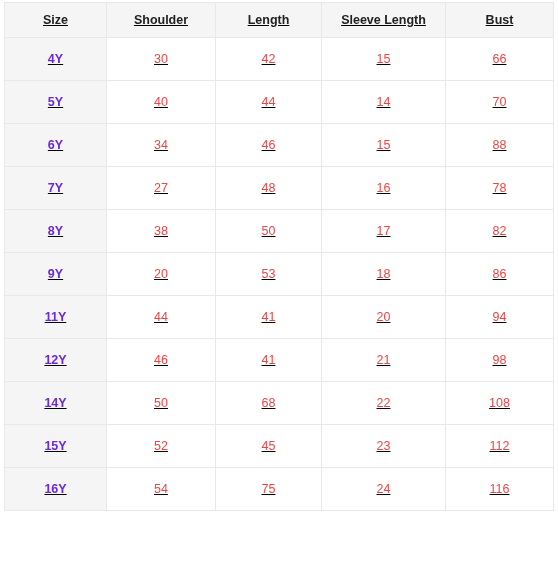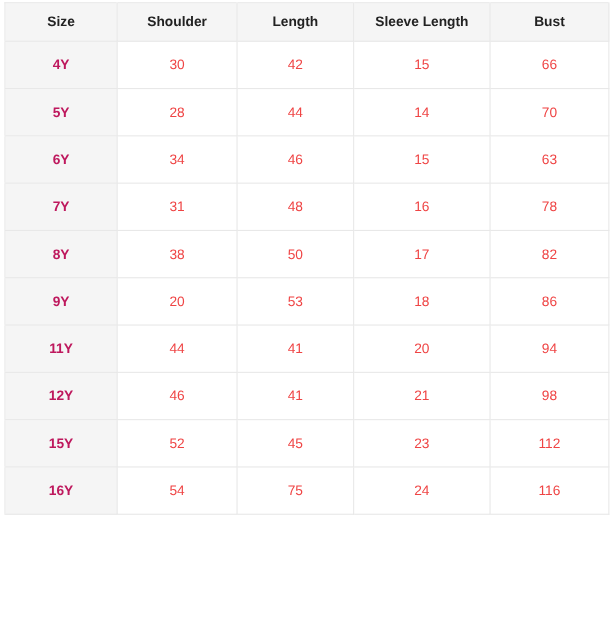--- a/index.html
+++ b/index.html
@@ -12,20 +12,21 @@
     height: 581px;
     overflow: hidden;
     font-family: "Liberation Sans", sans-serif;
   }
   #size-chart-wrap {
     box-sizing: border-box;
     padding: 2px 5px 4px 4px;
     width: 558px;
     height: 581px;
     background: #ffffff;
+    text-decoration: underline;
   }
   table.size-chart {
     border-collapse: collapse;
     table-layout: fixed;
     width: 549px;
     background: #ffffff;
     border-top: 1px solid #e8e8e8;
     border-left: 1px solid #e8e8e8;
   }
   table.size-chart col.c-size    { width: 102px; }
@@ -46,21 +47,21 @@
   }
   table.size-chart thead th {
     background: #f5f5f5;
     color: #222222;
     font-weight: bold;
     font-size: 12.5px;
     height: 34px;
   }
   table.size-chart tbody th.size-cell {
     background: #f5f5f5;
-    color: #be185d;
+    color: #6d28d9;
     font-weight: bold;
     font-size: 12.5px;
     margin-left: 12px;
   }
   table.size-chart tbody td.value-cell {
     background: #ffffff;
     color: #ef4444;
     font-weight: normal;
     font-size: 12.5px;
   }
@@ -89,35 +90,35 @@
     <tbody>
       <tr>
         <th class="size-cell">4Y</th>
         <td class="value-cell">30</td>
         <td class="value-cell">42</td>
         <td class="value-cell">15</td>
         <td class="value-cell">66</td>
       </tr>
       <tr>
         <th class="size-cell">5Y</th>
-        <td class="value-cell">28</td>
+        <td class="value-cell">40</td>
         <td class="value-cell">44</td>
         <td class="value-cell">14</td>
         <td class="value-cell">70</td>
       </tr>
       <tr>
         <th class="size-cell">6Y</th>
         <td class="value-cell">34</td>
         <td class="value-cell">46</td>
         <td class="value-cell">15</td>
-        <td class="value-cell">63</td>
+        <td class="value-cell">88</td>
       </tr>
       <tr>
         <th class="size-cell">7Y</th>
-        <td class="value-cell">31</td>
+        <td class="value-cell">27</td>
         <td class="value-cell">48</td>
         <td class="value-cell">16</td>
         <td class="value-cell">78</td>
       </tr>
       <tr>
         <th class="size-cell">8Y</th>
         <td class="value-cell">38</td>
         <td class="value-cell">50</td>
         <td class="value-cell">17</td>
         <td class="value-cell">82</td>
@@ -137,20 +138,27 @@
         <td class="value-cell">94</td>
       </tr>
       <tr>
         <th class="size-cell">12Y</th>
         <td class="value-cell">46</td>
         <td class="value-cell">41</td>
         <td class="value-cell">21</td>
         <td class="value-cell">98</td>
       </tr>
       <tr>
+        <th class="size-cell">14Y</th>
+        <td class="value-cell">50</td>
+        <td class="value-cell">68</td>
+        <td class="value-cell">22</td>
+        <td class="value-cell">108</td>
+      </tr>
+      <tr>
         <th class="size-cell">15Y</th>
         <td class="value-cell">52</td>
         <td class="value-cell">45</td>
         <td class="value-cell">23</td>
         <td class="value-cell">112</td>
       </tr>
       <tr>
         <th class="size-cell">16Y</th>
         <td class="value-cell">54</td>
         <td class="value-cell">75</td>

